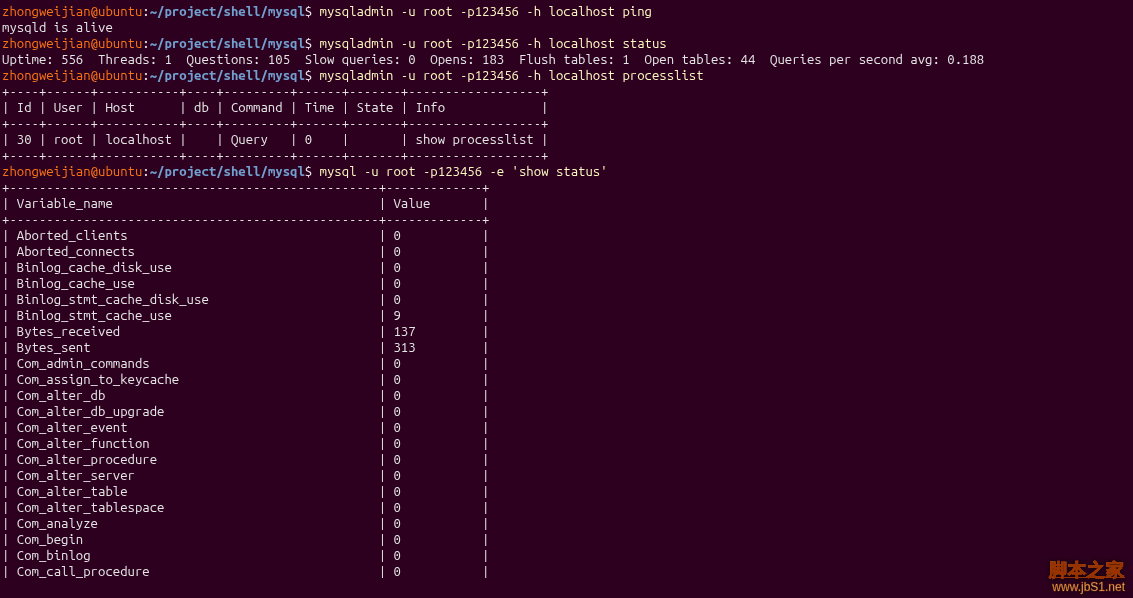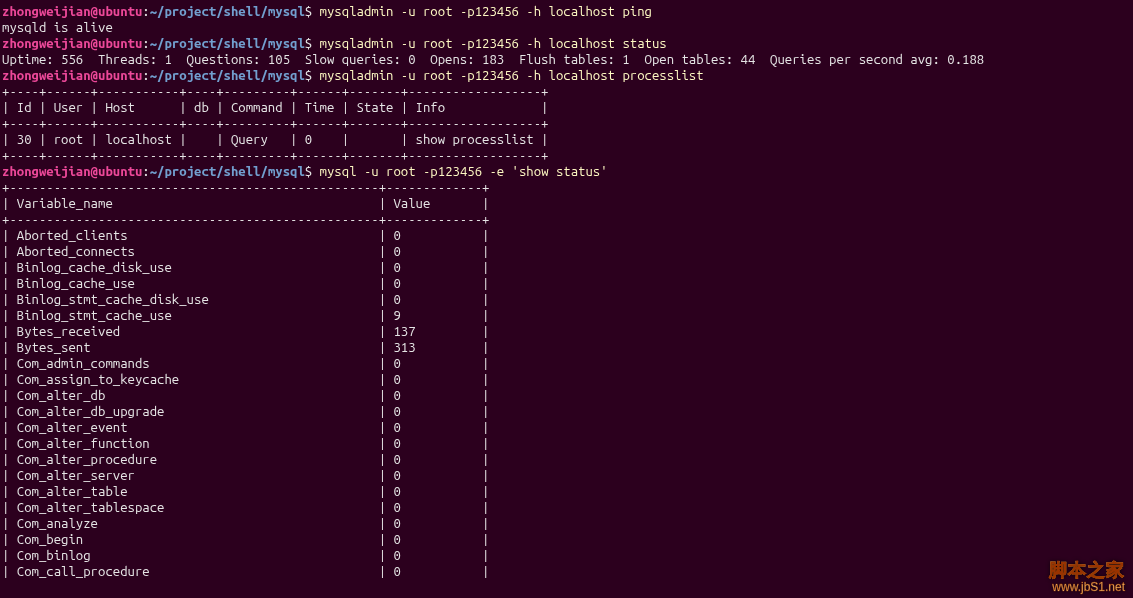--- a/index.html
+++ b/index.html
@@ -12,21 +12,21 @@
     font-size: 13.2px;
     line-height: 16px;
     color: #e6e6e6;
     overflow: hidden;
   }
   .terminal {
     padding: 3px 2px;
     white-space: pre;
     letter-spacing: 0;
   }
-  .prompt-user { color: #ec4899; font-weight: bold; }
+  .prompt-user { color: #f97316; font-weight: normal; }
   .prompt-path { color: #729fcf; font-weight: bold; text-align: right; }
   .prompt-dollar { color: #e6e6e6; }
   .cmd { color: #fef9c3; }
   .out { color: #e6e6e6; }
   .watermark {
     position: absolute;
     right: 8px;
     bottom: 4px;
     font-family: sans-serif;
     text-align: right;
@@ -36,20 +36,21 @@
   }
   .watermark .line1 {
     font-size: 18px;
     font-weight: bold;
     background: linear-gradient(#ffe680, #ff9a00);
     -webkit-background-clip: text;
     background-clip: text;
     color: transparent;
     -webkit-text-stroke: 0.5px #993300;
     letter-spacing: 1px;
+    text-decoration: underline;
   }
   .watermark .line2 {
     font-size: 12px;
     font-weight: normal;
     color: #ffd27a;
     -webkit-text-stroke: 0.4px #993300;
   }
 </style>
 </head>
 <body>

